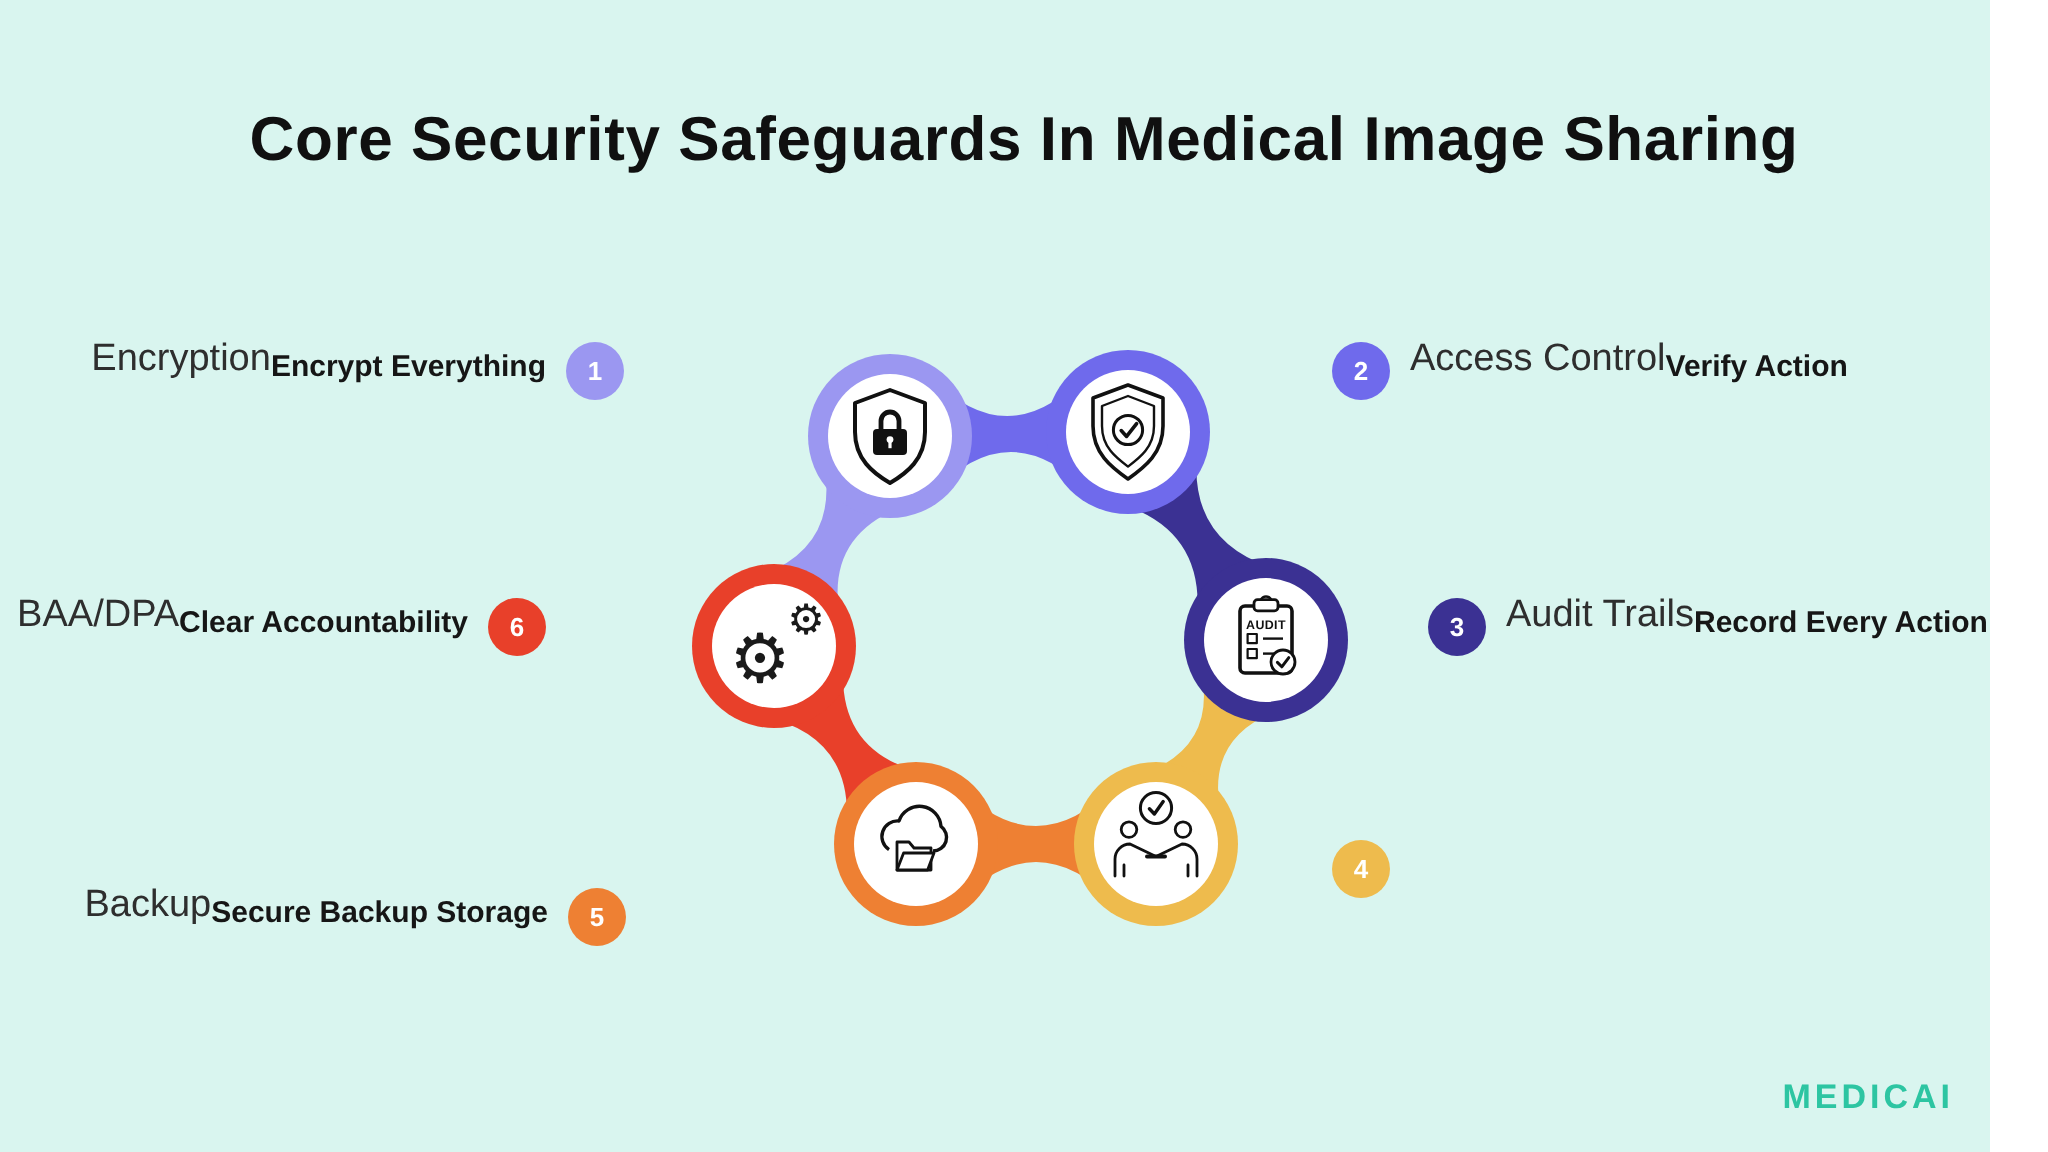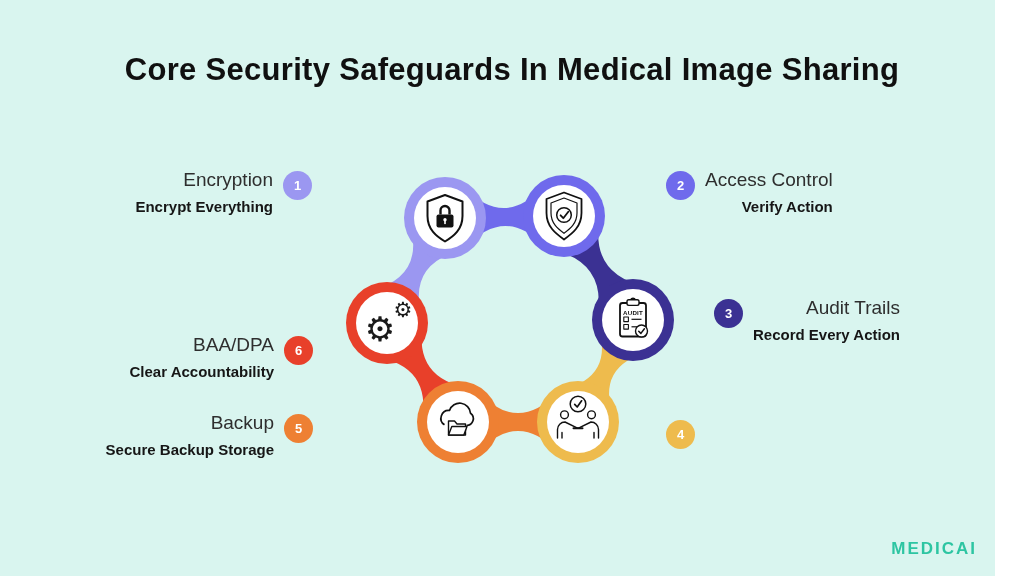--- a/index.html
+++ b/index.html
@@ -16,21 +16,21 @@
     font-size:31px;font-weight:bold;
     letter-spacing:.3px;
     color:#101010;
   }
   .label-row{
     position:absolute;
     display:flex;
     gap:10px;
     align-items:flex-start;
   }
-  .label-row .texts{display:flex;flex-direction:column;}
+  .label-row .texts{display:flex;flex-direction:row;}
   .label-row.left .texts{align-items:flex-end;text-align:right;}
   .label-row.right .texts{align-items:flex-end;text-align:left;}
   .main-label{
     font-size:19px;
     color:#2e2e2e;
     line-height:24px;
     white-space:nowrap;
   }
   .sub-label{
     font-size:15px;
@@ -162,29 +162,29 @@
     <div class="texts">
       <div class="main-label">Audit Trails</div>
       <div class="sub-label">Record Every Action</div>
     </div>
   </div>
 
   <div class="label-row right" style="top:417px; left:666px;">
     <div class="badge" style="background: rgb(238, 187, 77);">4</div>
   </div>
 
-  <div class="label-row left" style="top:411px; right:682px;">
+  <div class="label-row left" style="top:441px; right:682px;">
     <div class="texts">
       <div class="main-label">Backup</div>
       <div class="sub-label">Secure Backup Storage</div>
     </div>
     <div class="badge" style="background: rgb(238, 128, 51);">5</div>
   </div>
 
-  <div class="label-row left" style="top:296px; right:682px;margin-top:37px;">
+  <div class="label-row left" style="top:296px; right:722px;">
     <div class="texts">
       <div class="main-label">BAA/DPA</div>
       <div class="sub-label">Clear Accountability</div>
     </div>
     <div class="badge" style="background: rgb(232, 64, 42);">6</div>
   </div>
 
   <div class="logo" style="color: rgb(45, 197, 162);">MEDICAI</div>
 
 </div>

